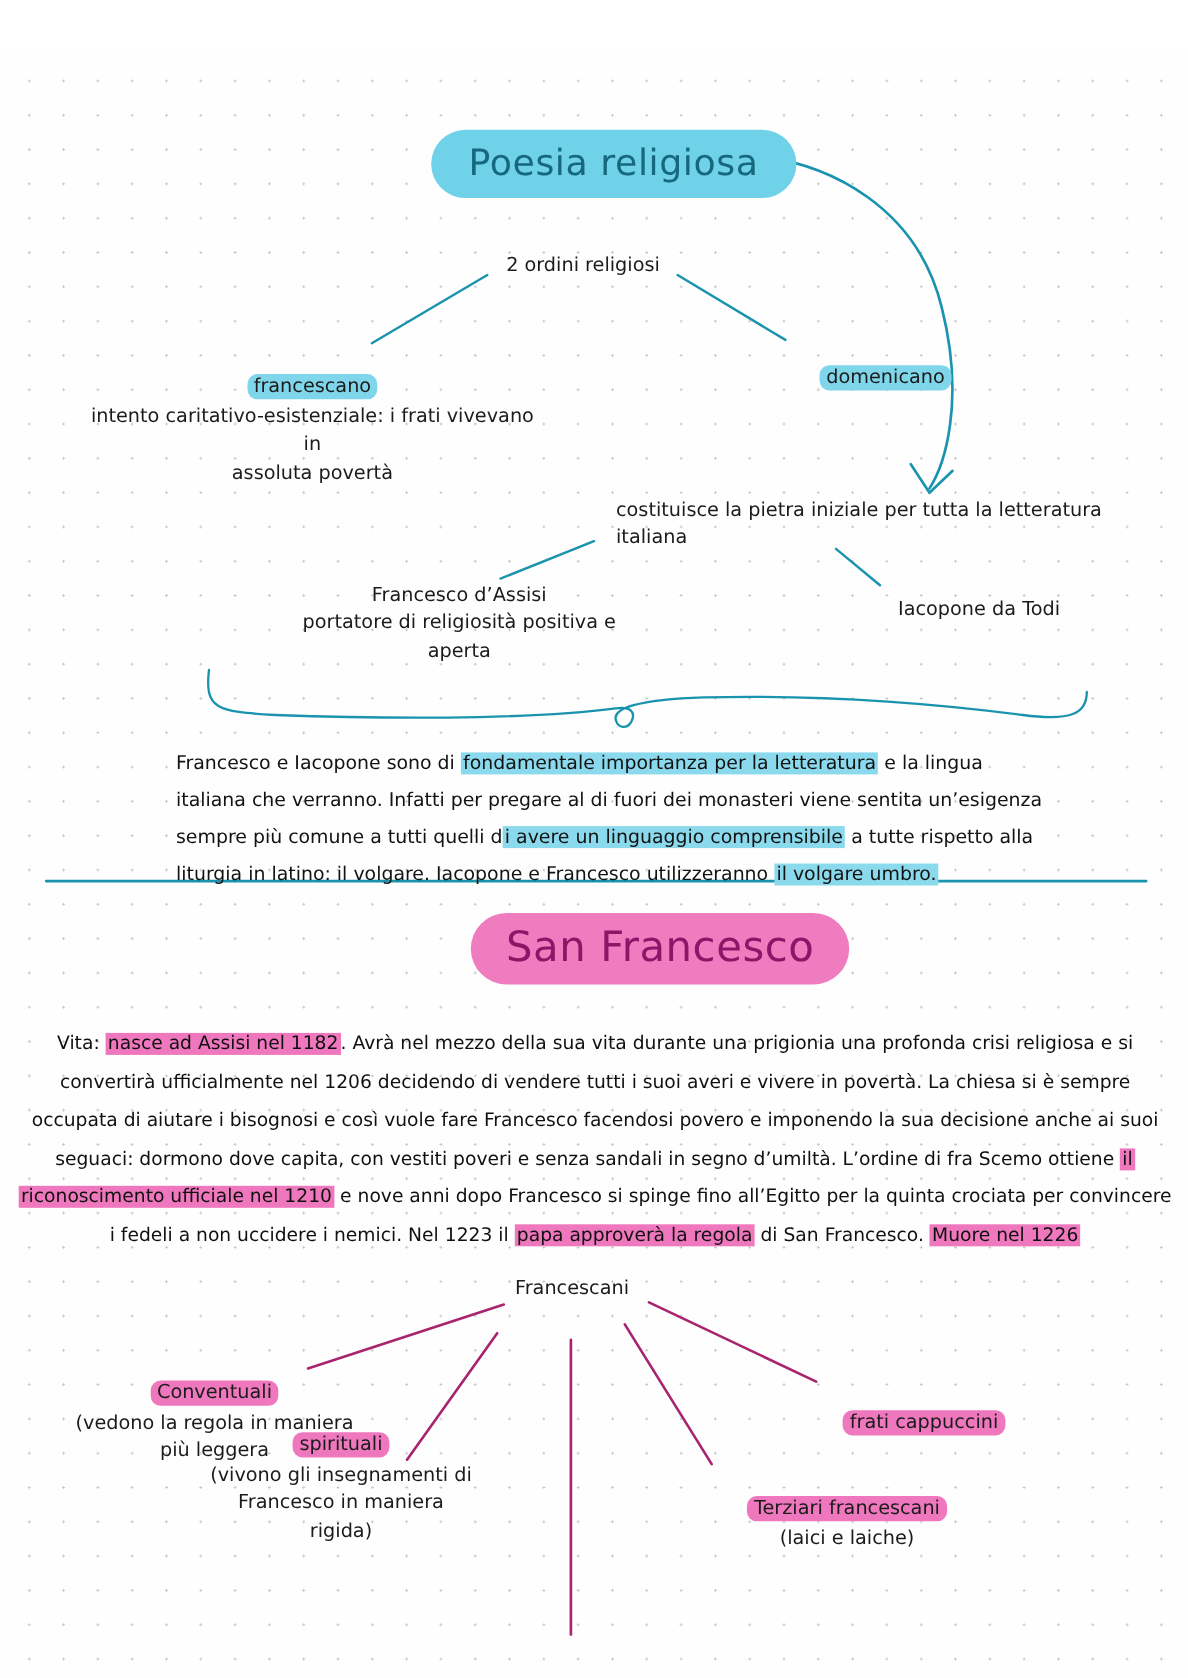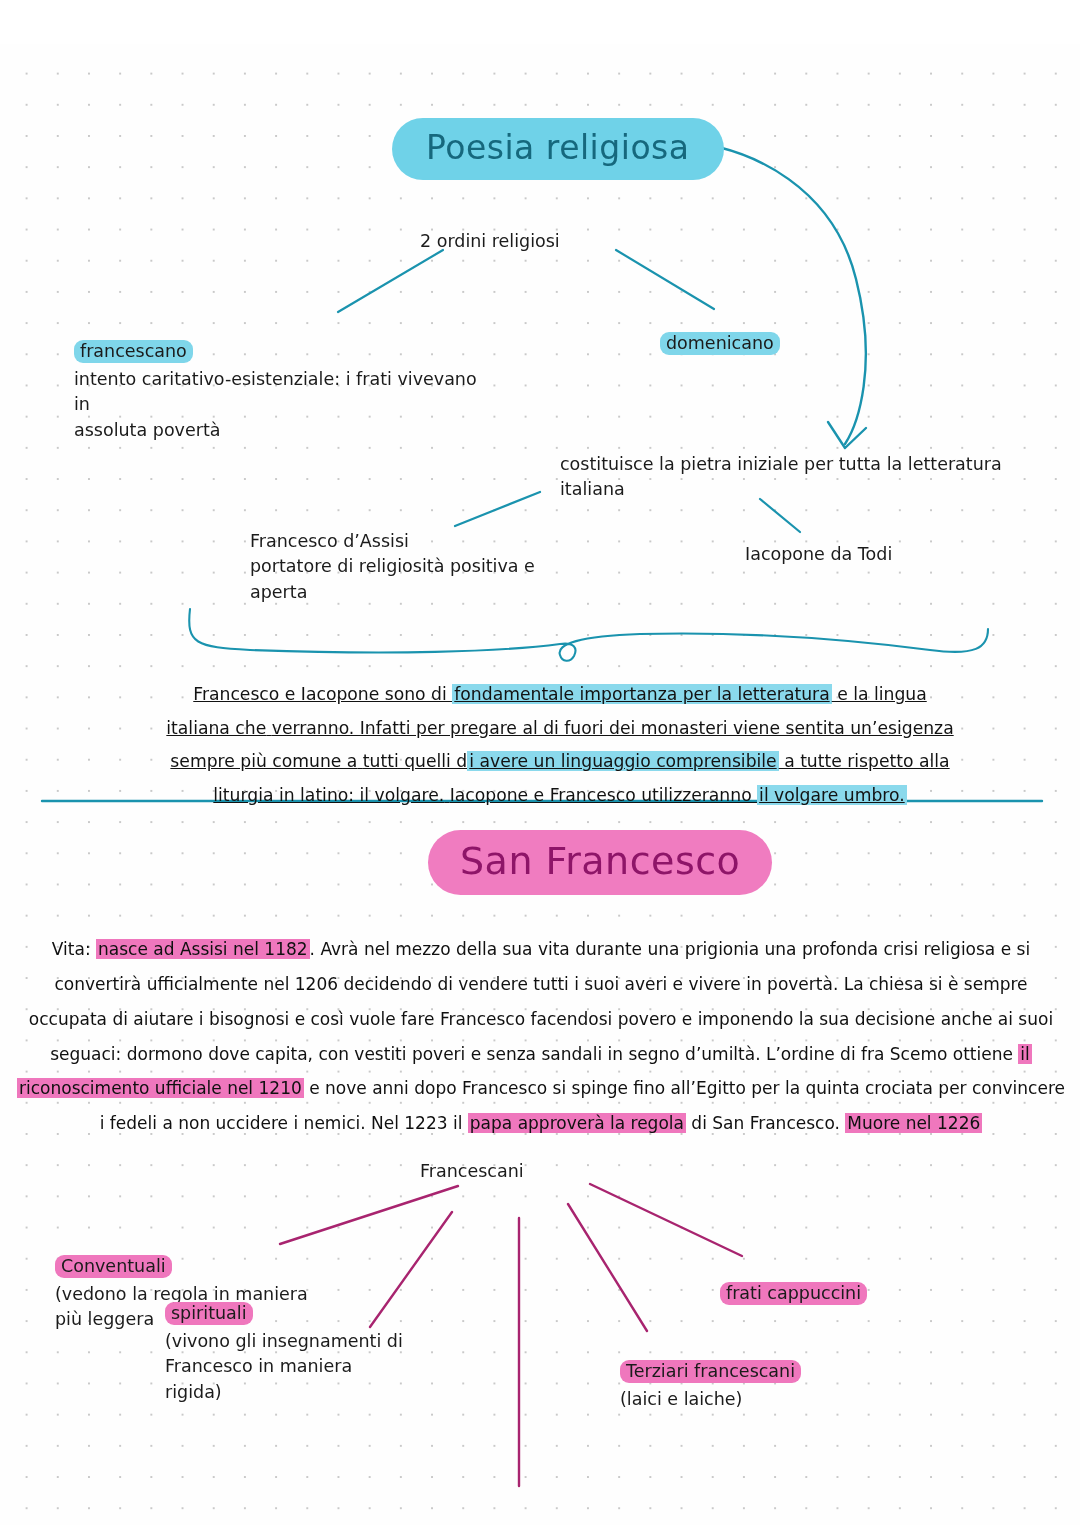--- a/index.html
+++ b/index.html
@@ -54,21 +54,21 @@
     padding: 12px 32px 15px 32px;
   }
   
   .hw {
     font-family: "DejaVu Sans", "Liberation Sans", sans-serif;
     color: #1b1b1b;
     font-size: 17.5px;
     line-height: 1.45;
     white-space: pre-line;
   }
-  .hw-c { }
+  .hw-c { text-align: center; }
   .hw-l { text-align: left; }
 
   
   .hl-blue {
     background: #7fd6ea;
     padding: 1px 6px 2px 6px;
     border-radius: 9px;
     box-decoration-break: clone;
     -webkit-box-decoration-break: clone;
   }
@@ -100,22 +100,21 @@
   .node-label .lbl {
     font-size: 17.5px;
   }
 
   
   .para-justified {
     font-family: "DejaVu Sans", "Liberation Sans", sans-serif;
     font-size: 17.2px;
     line-height: 1.95;
     color: #121212;
-    text-align: center;
-    text-decoration: underline;
+    text-align: left;
   }
   .para-dense {
     font-family: "DejaVu Sans", "Liberation Sans", sans-serif;
     font-size: 17px;
     line-height: 2.05;
     color: #101010;
     text-align: center;
   }
 </style>
 </head>

